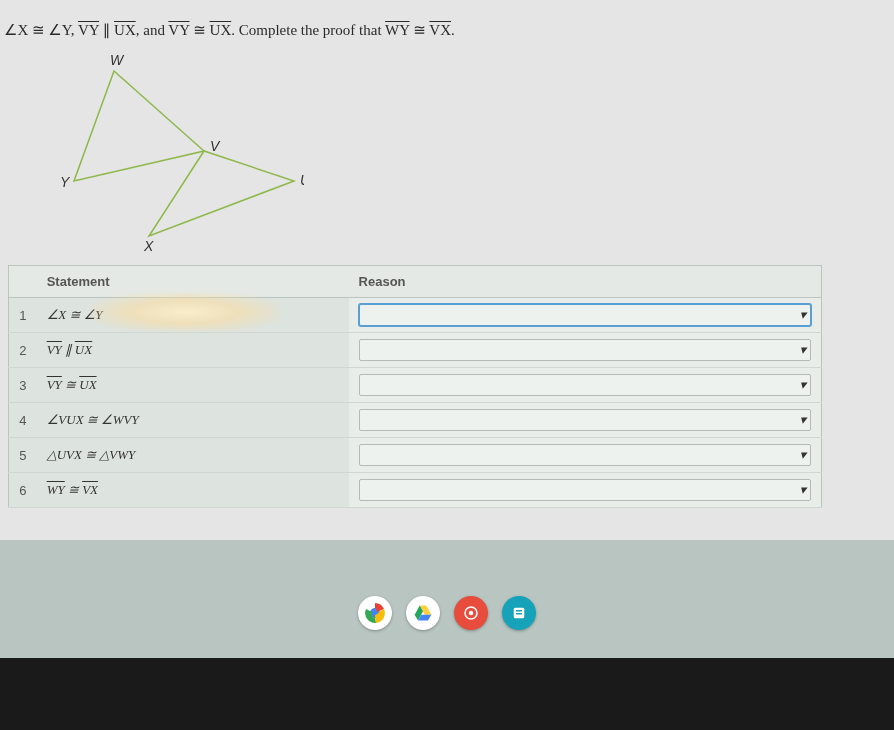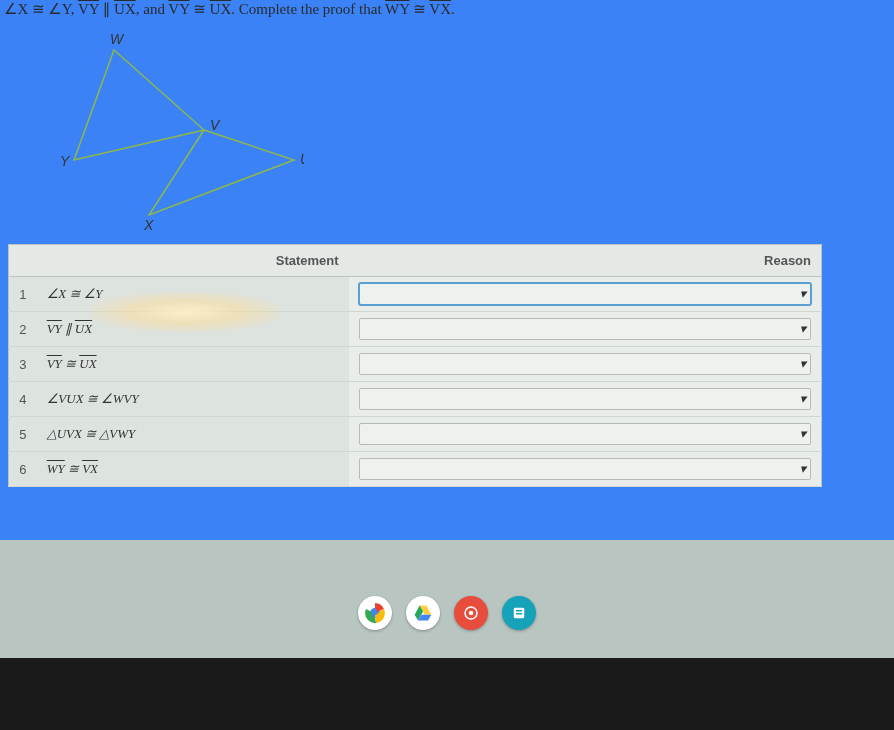--- a/index.html
+++ b/index.html
@@ -5,24 +5,24 @@
     * { box-sizing: border-box; margin: 0; padding: 0; }
     body {
       font-family: Arial, Helvetica, sans-serif;
       background: #b8c5c0;
       width: 894px;
       height: 730px;
       overflow: hidden;
       position: relative;
     }
     .content-area {
-      background: #3b82f6;
+      background: #e5e5e5;
       width: 100%;
       height: 540px;
-      padding: 0 4px 0 4px;
+      padding: 21px 4px 0 4px;
       position: relative;
     }
     .problem-header {
       font-size: 15px;
       color: #2a2a2a;
       margin-bottom: 8px;
       font-family: 'Times New Roman', serif;
     }
     .overline { text-decoration: overline; }
     .diagram {
@@ -31,21 +31,21 @@
       height: 200px;
     }
     .proof-table {
       width: 814px;
       margin: 0 4px;
       border-collapse: collapse;
       background: #e4e9e5;
       border: 1px solid #bcc4bf;
     }
     .proof-table th {
-      text-align: right;
+      text-align: left;
       font-size: 13px;
       font-weight: bold;
       color: #555;
       padding: 8px 10px;
       background: #e4e9e5;
       border-bottom: 1px solid #bcc4bf;
     }
     .proof-table td {
       padding: 6px 10px;
       font-size: 13px;

